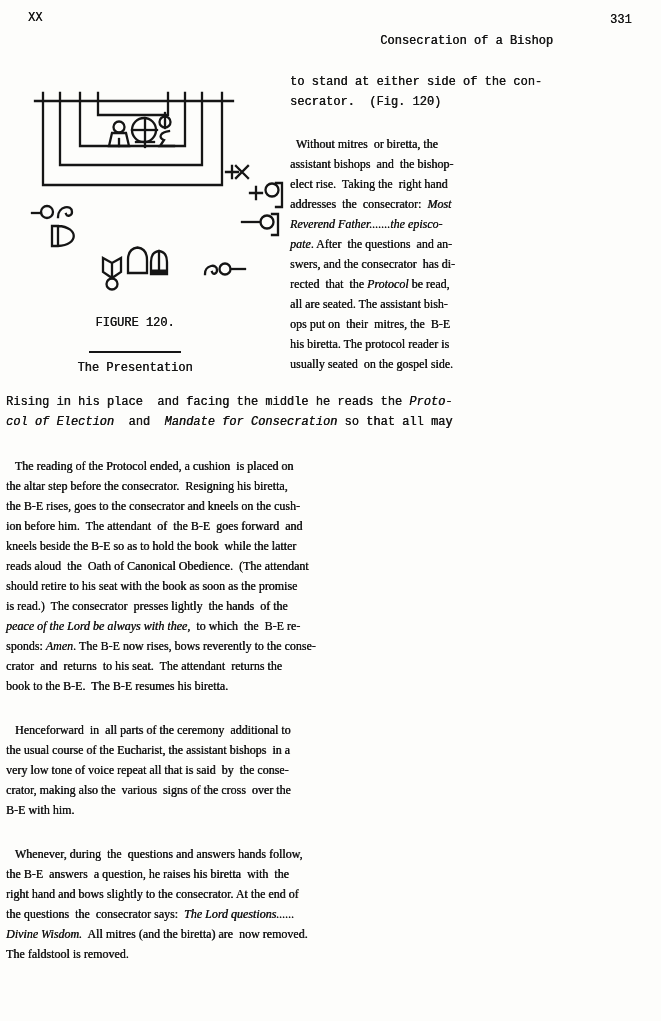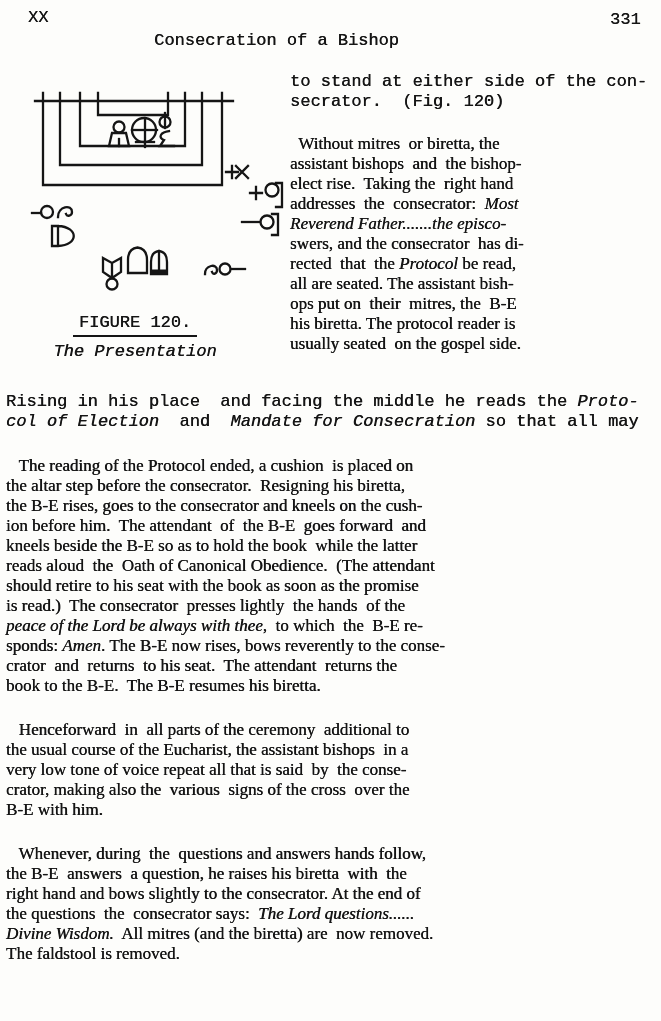--- a/index.html
+++ b/index.html
@@ -1,34 +1,34 @@
 <!DOCTYPE html>
 <html><head>
 <meta charset="utf-8">
 <style>
   html,body{margin:0;padding:0;background:#ffffff;}
   .page{
     position:relative;width:661px;height:1021px;margin:0;
     background:#fdfdfb;color:#151515;
     font-family:"Liberation Mono",monospace;
-    font-size:17px;line-height:20px;overflow:hidden;
+    font-size:12px;line-height:20px;overflow:hidden;
     text-shadow:0.35px 0 0 currentColor;
   }
   .tline{white-space:pre;}
   .it{font-style:italic;text-align:center;}
   .para+.para{margin-top:24px;font-family:Liberation Serif, serif;}
   .right-col .para+.para{margin-top:22px;}
   .hdr-left{position:absolute;left:28px;top:8px;}
   .hdr-right{position:absolute;left:610px;top:10px;}
-  .hdr-title{position:absolute;left:0;top:31px;width:553px;text-align:center;}
+  .hdr-title{position:absolute;left:0;top:31px;width:553px;text-align:right;}
   .diagram{position:absolute;left:5px;top:88px;}
   .diagram *{vector-effect:none;}
   .fig-caption{position:absolute;left:25px;top:313px;width:220px;text-align:center;}
-  .fig-cap-1 span{display:inline-block;border-bottom:2.5px solid #151515;padding:0 6px 2px 6px;}
-  .fig-cap-2{margin-top:5px;font-style:italic;}
+  .fig-cap-1 span{display:inline-block;border-bottom:2.5px solid #151515;padding:0 6px 18px 6px;}
+  .fig-cap-2{margin-top:5px;}
   .right-col{position:absolute;left:290px;top:72px;}
   .main-col{position:absolute;left:6px;top:392px;}
 </style>
 </head>
 <body>
 
 <div class="page">
 
   <div class="hdr-left">XX</div>
   <div class="hdr-right">331</div>
@@ -121,20 +121,21 @@
       <div class="para">
         <div class="tline"><span>to stand at either side of the con-</span></div>
         <div class="tline"><span>secrator.  (Fig. 120)</span></div>
       </div>
       <div class="para">
         <div class="tline"><span>  Without mitres  or biretta, the</span></div>
         <div class="tline"><span>assistant bishops  and  the bishop-</span></div>
         <div class="tline"><span>elect rise.  Taking the  right hand</span></div>
         <div class="tline"><span>addresses  the  consecrator:  </span><span class="it">Most</span></div>
         <div class="tline"><span class="it">Reverend Father.......the episco-</span></div>
+        <div class="tline"><span class="it">pate</span><span>. After  the questions  and an-</span></div>
         <div class="tline"><span>swers, and the consecrator  has di-</span></div>
         <div class="tline"><span>rected  that  the </span><span class="it">Protocol</span><span> be read,</span></div>
         <div class="tline"><span>all are seated. The assistant bish-</span></div>
         <div class="tline"><span>ops put on  their  mitres, the  B-E</span></div>
         <div class="tline"><span>his biretta. The protocol reader is</span></div>
         <div class="tline"><span>usually seated  on the gospel side.</span></div>
       </div>
     </div>
   <div class="main-col">
       <div class="para">

